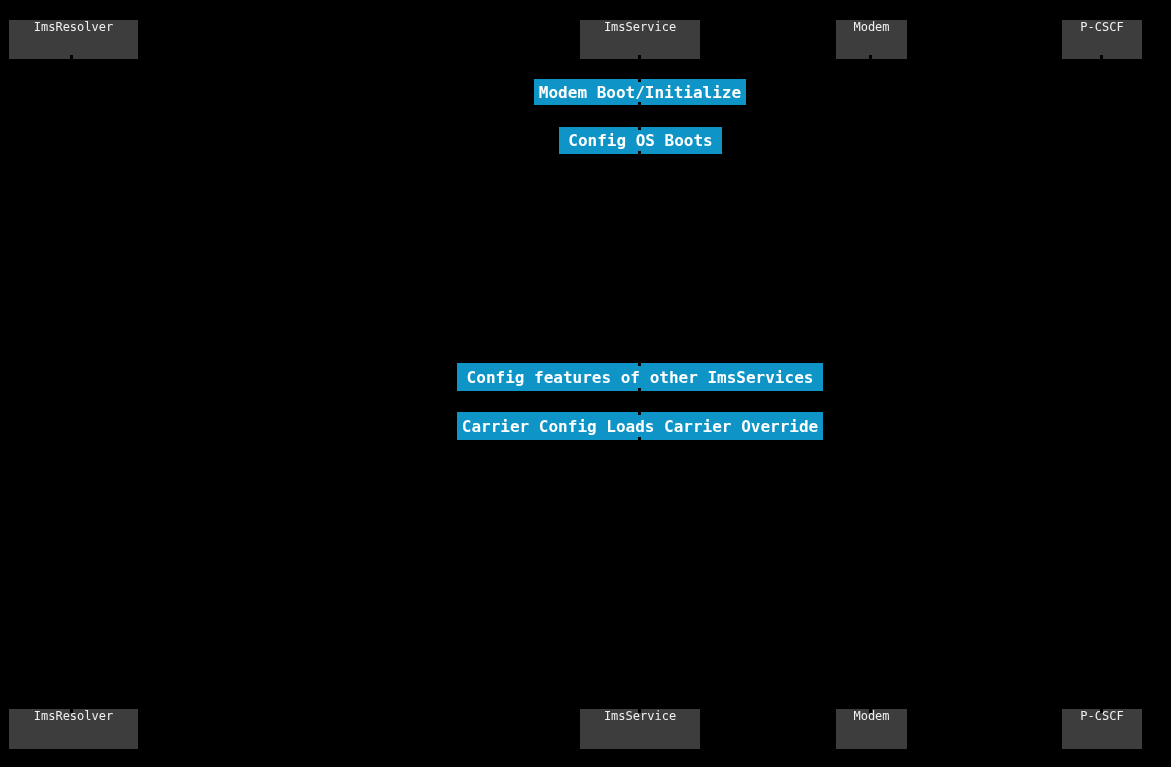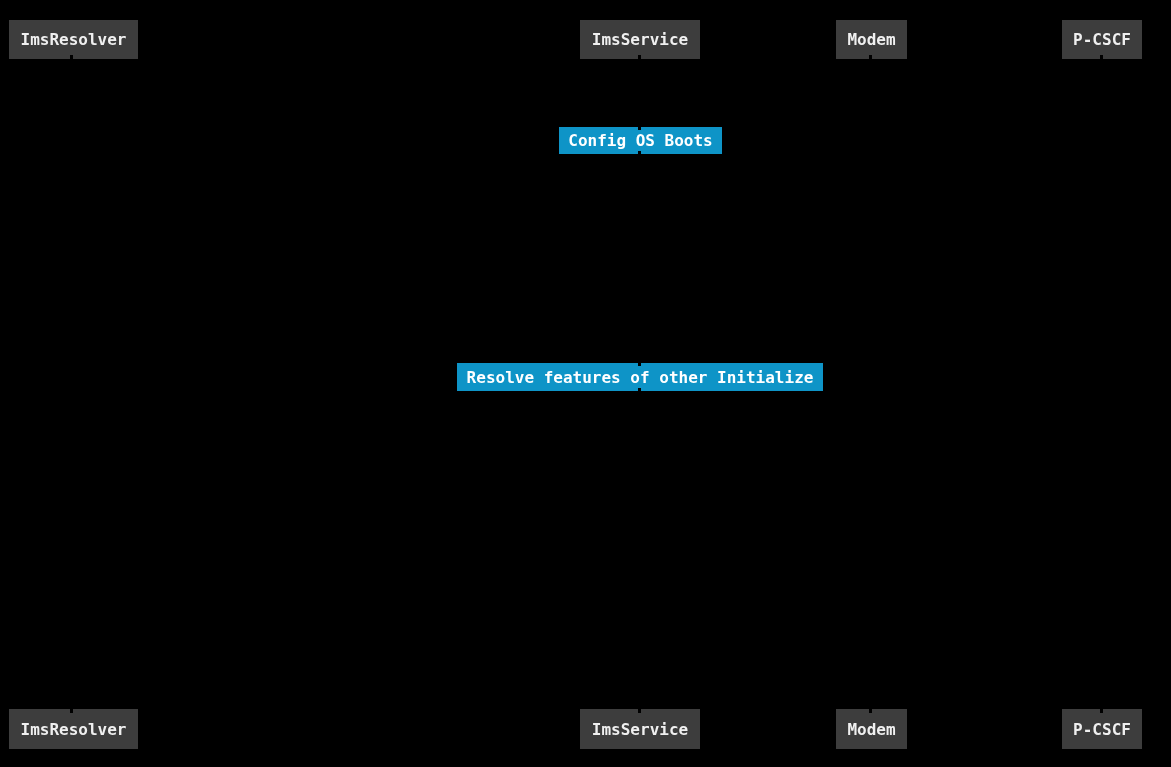--- a/index.html
+++ b/index.html
@@ -12,24 +12,24 @@
     width: 1171px;
     height: 767px;
     background: var(--bg, #000000);
     overflow: hidden;
     font-family: "DejaVu Sans Mono", "Liberation Mono", monospace;
   }
   .participant {
     position: absolute;
     background: var(--participant-fill, #3d3d3d);
     color: var(--participant-text, #f0f0f0);
-    font-weight: bold;
-    font-size: 16px;
+    font-weight: normal;
+    font-size: 12px;
     display: flex;
-    align-items: center;
+    align-items: flex-start;
     justify-content: center;
     white-space: nowrap;
     box-sizing: border-box;
   }
   .note {
     position: absolute;
     background: var(--note-fill, #0e94c7);
     color: var(--note-text, #ffffff);
     font-weight: bold;
     font-size: 16px;
@@ -56,25 +56,31 @@
   <div class="participant" style="left:580px; top:20px; width:120px; height:39px;">
     <span>ImsService</span>
   </div>
   <div class="participant" style="left:836px; top:20px; width:71px; height:39px;">
     <span>Modem</span>
   </div>
   <div class="participant" style="left:1062px; top:20px; width:80px; height:39px;">
     <span>P-CSCF</span>
   </div>
 
+  <div class="note" style="left:534px; top:79px; width:212px; height:26px;">
+    <span>Modem Boot/Initialize</span>
+  </div>
   <div class="note" style="left:559px; top:127px; width:163px; height:27px;">
     <span>Config OS Boots</span>
   </div>
   <div class="note" style="left:457px; top:363px; width:366px; height:28px;">
-    <span>Resolve features of other Initialize</span>
+    <span>Config features of other ImsServices</span>
+  </div>
+  <div class="note" style="left:457px; top:412px; width:366px; height:28px;">
+    <span>Carrier Config Loads Carrier Override</span>
   </div>
 
   <div class="participant" style="left:9px;   top:709px; width:129px; height:40px;">
     <span>ImsResolver</span>
   </div>
   <div class="participant" style="left:580px; top:709px; width:120px; height:40px;">
     <span>ImsService</span>
   </div>
   <div class="participant" style="left:836px; top:709px; width:71px; height:40px;">
     <span>Modem</span>

